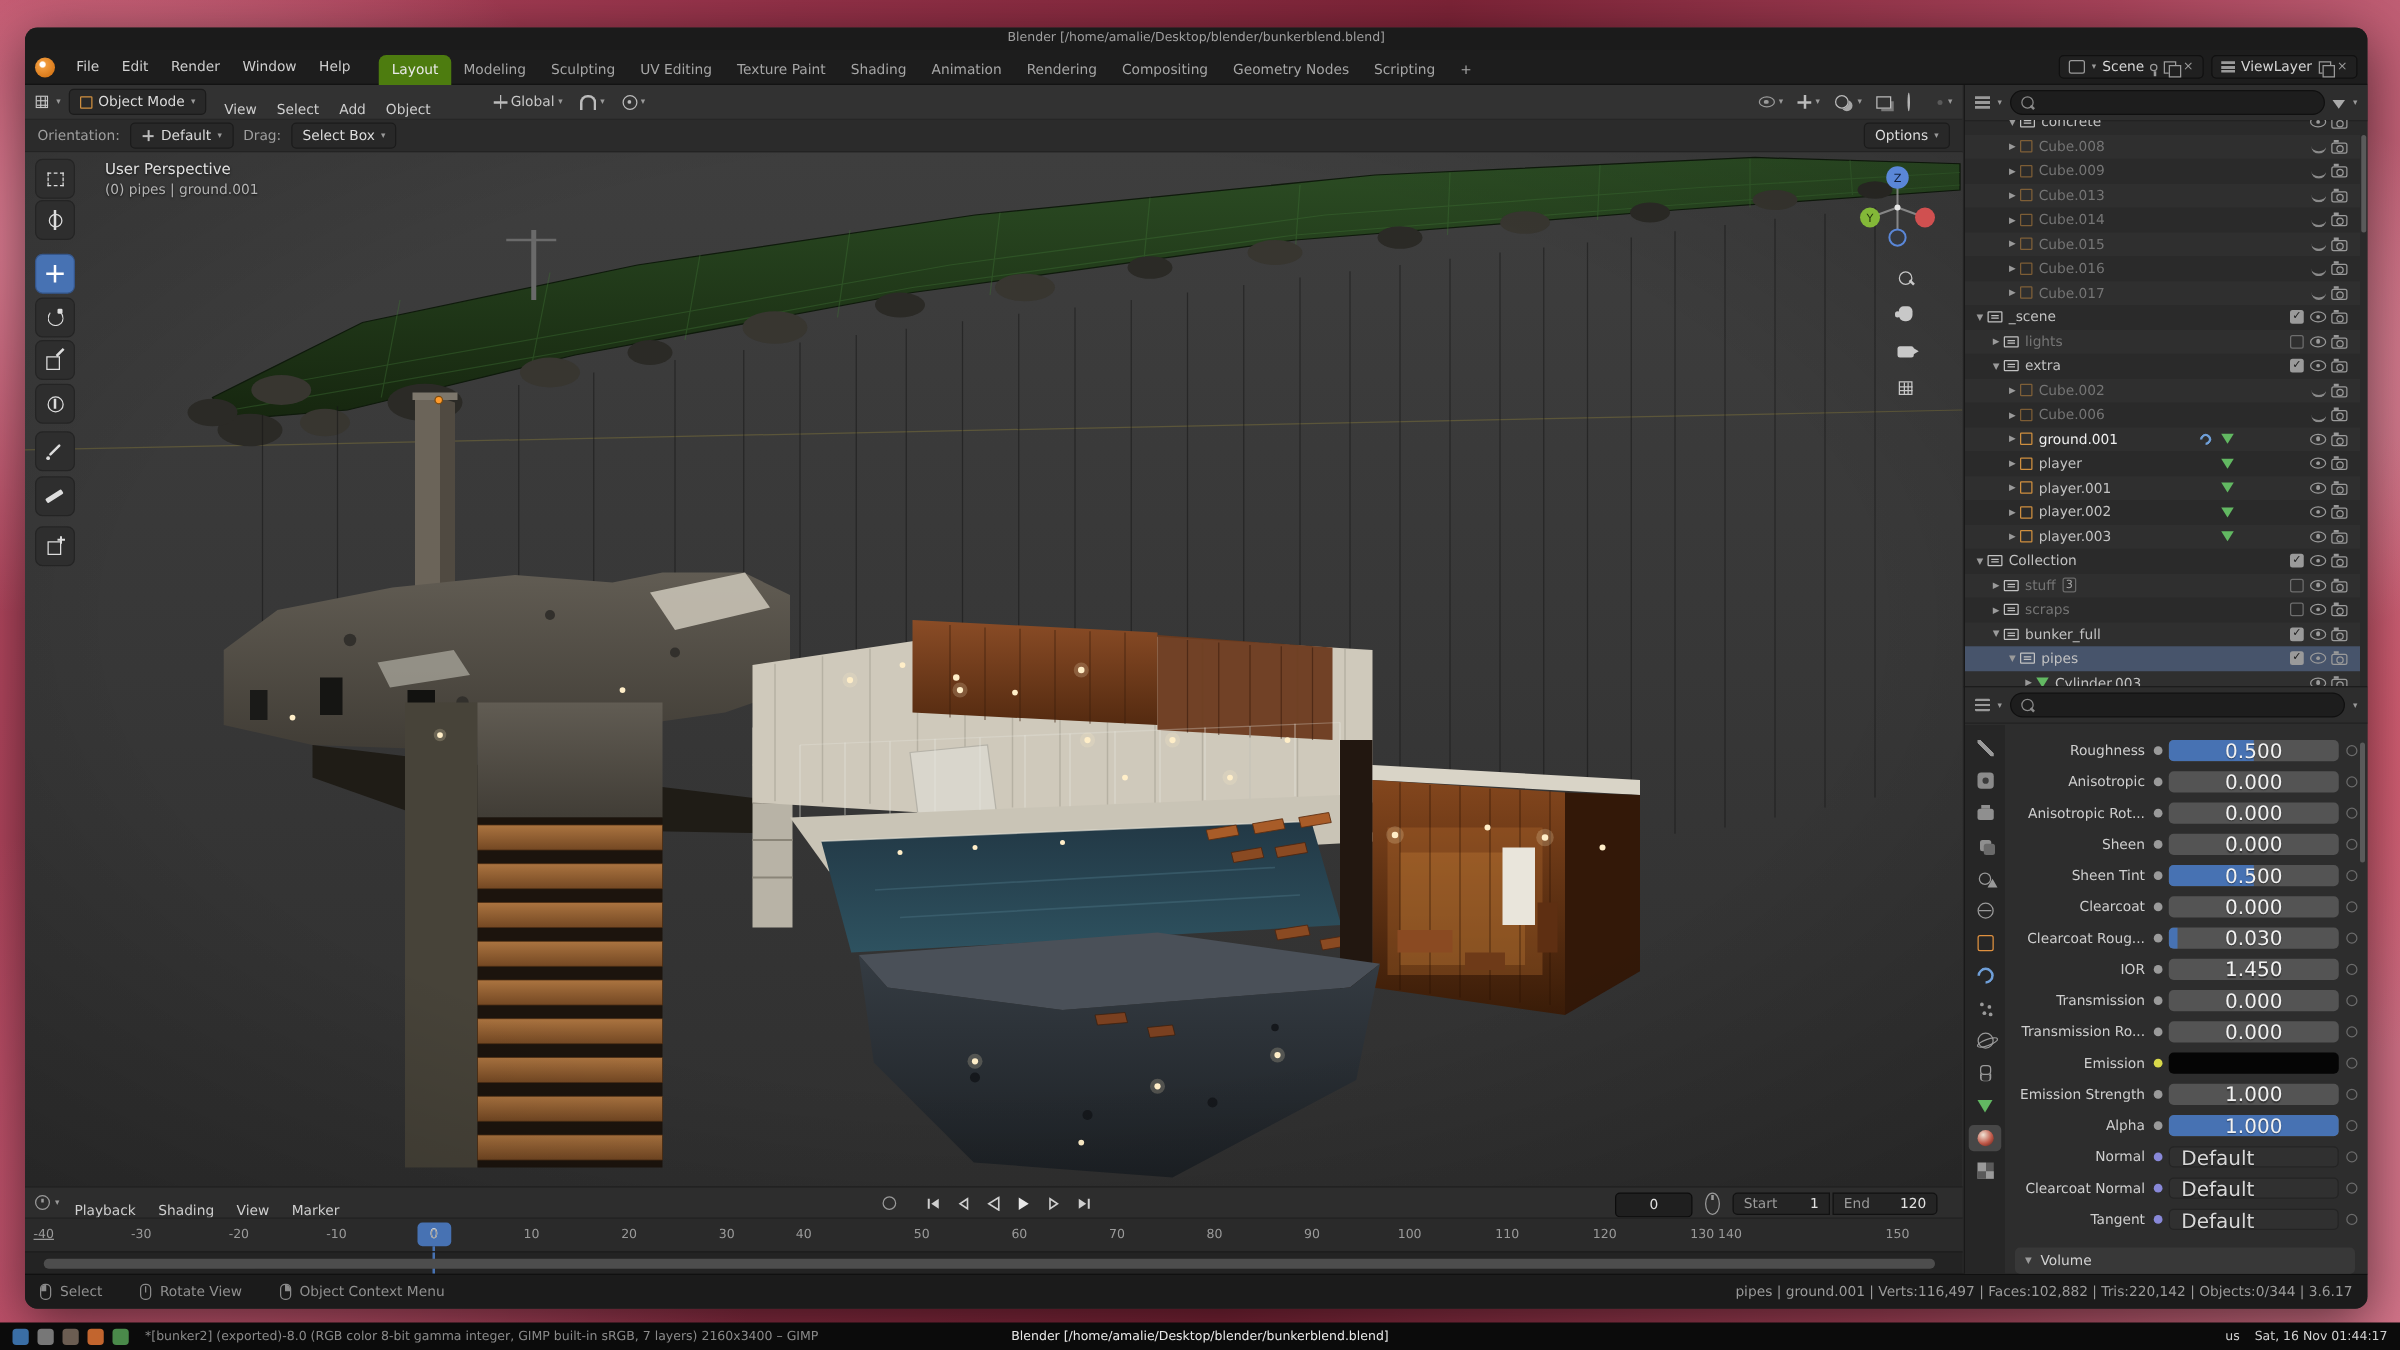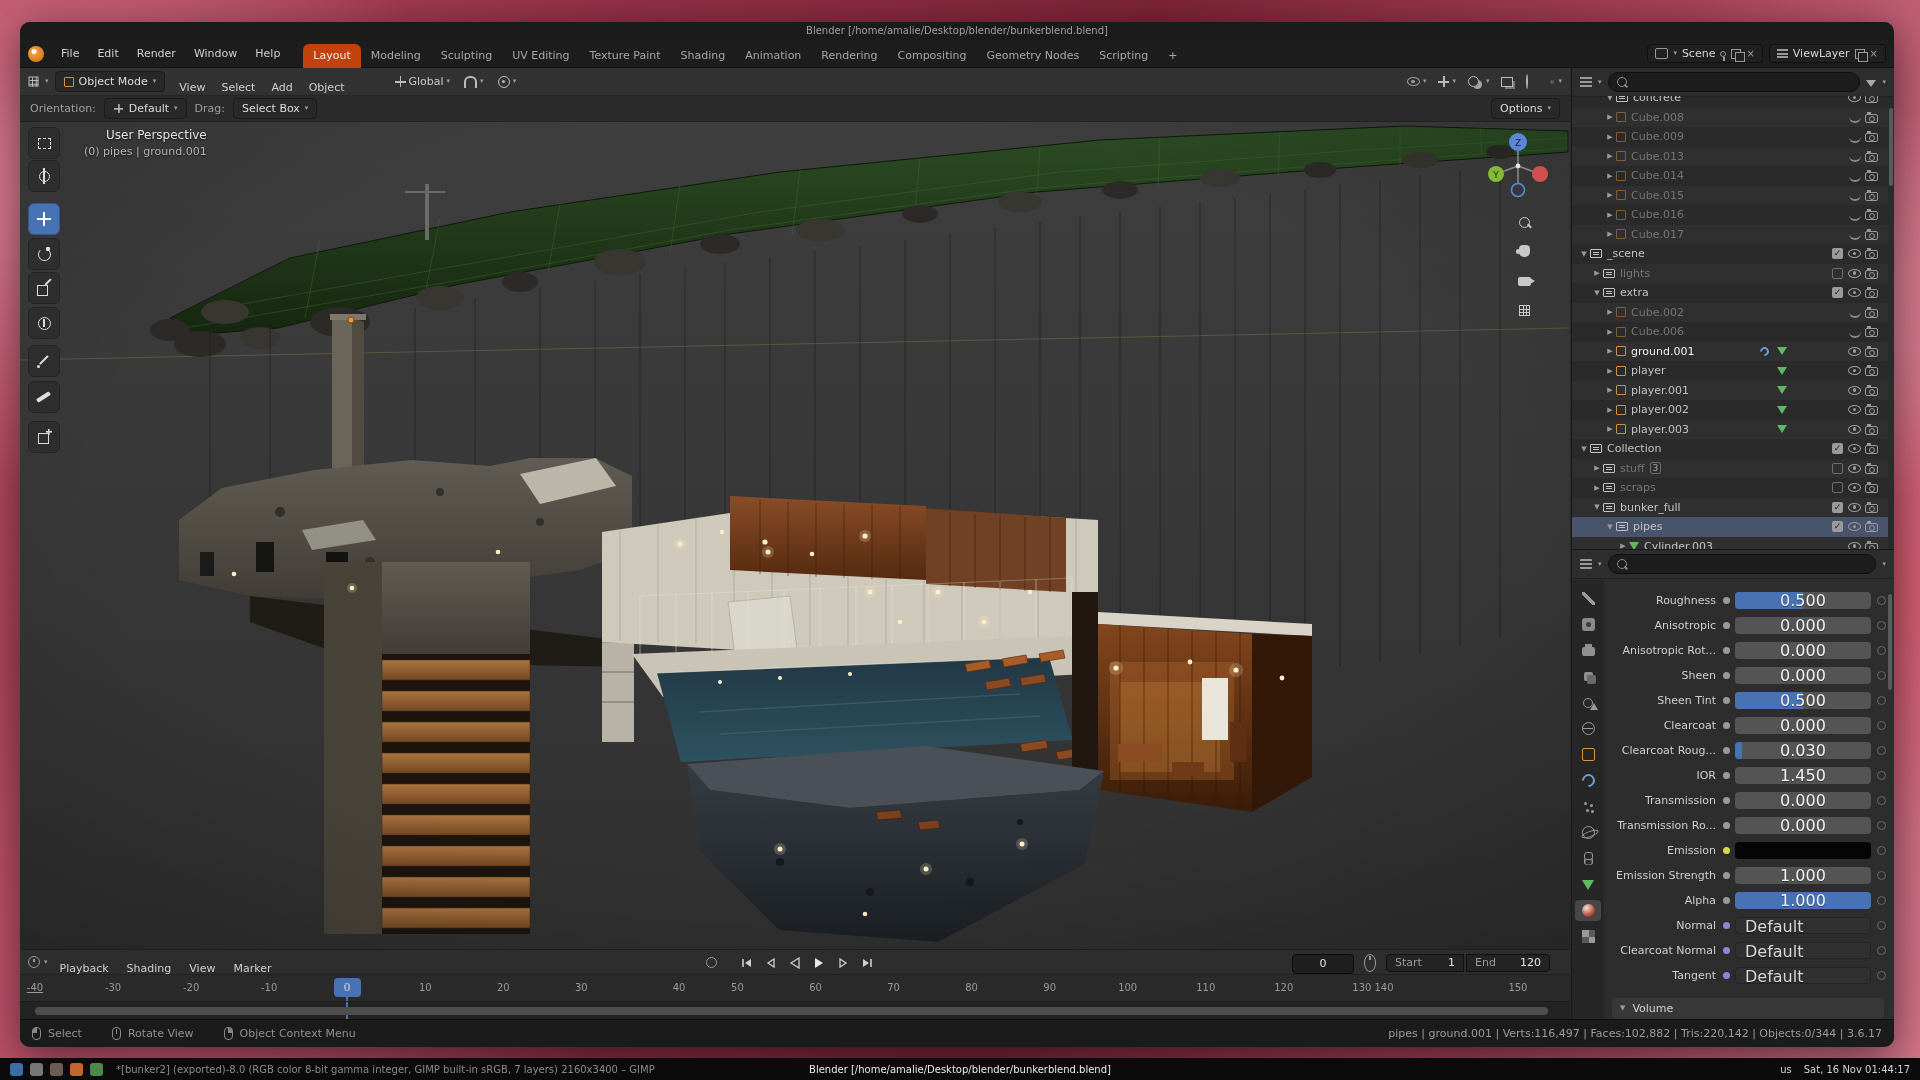--- a/index.html
+++ b/index.html
@@ -16,21 +16,21 @@
     border-radius:10px;overflow:hidden;box-shadow:0 10px 44px rgba(0,0,0,.55);font-size:11px;color:#c8c8c8;}
   .titlebar{position:absolute;left:0;top:0;width:100%;height:18px;background:#1b1b1b;text-align:center;
     line-height:18px;font-size:10px;color:#9f9f9f;}
   .menubar{position:absolute;left:0;top:18px;width:100%;height:28px;background:#1d1d1d;display:flex;
     align-items:center;padding:0 8px;gap:2px;box-sizing:border-box;border-bottom:1px solid #131313;}
   .blender-logo{width:16px;height:16px;border-radius:50%;margin-right:6px;flex:0 0 auto;
     background:radial-gradient(circle at 38% 35%, #fff 0 2px, #f09a3c 3px, #d87818 75%);}
   .menu-item{padding:3px 9px;border-radius:4px;color:#cfcfcf;font-size:11px;white-space:nowrap;}
   .ws-tabs{display:flex;margin-left:12px;align-items:flex-end;height:28px;}
   .ws-tab{padding:5px 10px 6px;font-size:11px;color:#a6a6a6;border-radius:6px 6px 0 0;white-space:nowrap;}
-  .ws-tab.active{background:#c2410c;color:#e9e9e9;}
+  .ws-tab.active{background:#4d7c0f;color:#e9e9e9;}
   .tb-right{margin-left:auto;display:flex;gap:6px;align-items:center;}
   .tb-field{display:flex;align-items:center;gap:5px;background:#202020;border:1px solid #101010;
     border-radius:4px;padding:2px 7px;color:#d6d6d6;font-size:11px;}
   .mini-ico{width:11px;height:9px;border:1px solid #9a9a9a;border-radius:2px;}
   .mini-layers{width:11px;height:9px;background:linear-gradient(#9a9a9a 0 2px,transparent 2px 4px,#9a9a9a 4px 6px,transparent 6px 7px,#9a9a9a 7px 9px);}
   .xg{color:#9a9a9a;font-size:10px;line-height:10px;}
   
   .vp-header{position:absolute;left:0;top:46px;width:1550px;height:28px;background:#323232;display:flex;
     align-items:center;padding:0 8px;gap:6px;box-sizing:border-box;border-bottom:1px solid #262626;}
   .drop{display:flex;align-items:center;gap:5px;background:#282828;border:1px solid #1b1b1b;border-radius:4px;
@@ -73,21 +73,21 @@
   .i-search{width:8px;height:8px;border:1.4px solid #8a8a8a;border-radius:50%;position:relative;flex:0 0 auto;}
   .i-search::after{content:'';position:absolute;left:6.5px;top:6.5px;width:4px;height:1.6px;background:#8a8a8a;transform:rotate(45deg);}
   .i-pin{width:4px;height:4px;border-radius:50%;border:1.5px solid #9a9a9a;position:relative;}
   .i-pin::after{content:'';position:absolute;left:2px;top:5px;width:1.4px;height:4px;background:#9a9a9a;}
   .i-copy{width:8px;height:8px;border:1px solid #9a9a9a;position:relative;}
   .i-copy::after{content:'';position:absolute;left:2.5px;top:2.5px;width:8px;height:8px;border:1px solid #9a9a9a;background:#202020;}
   
   .canvas{position:absolute;left:0;top:100px;width:1550px;height:827px;overflow:hidden;
     background:linear-gradient(#3e3e3e,#303030);}
   .vp-overlay{position:absolute;left:64px;top:6px;pointer-events:none;}
-  .vp-overlay .l1{font-size:12px;color:#e2e2e2;text-shadow:0 1px 2px rgba(0,0,0,.7);text-align:right;}
+  .vp-overlay .l1{font-size:12px;color:#e2e2e2;text-shadow:0 1px 2px rgba(0,0,0,.7);}
   .vp-overlay .l2{font-size:11px;color:#b4b4b4;margin-top:3px;text-shadow:0 1px 2px rgba(0,0,0,.7);}
   .left-toolbar{position:absolute;left:8px;top:0;width:34px;height:100%;}
   .tool-btn{position:absolute;left:0;width:30px;height:30px;background:#2e2e2e;border:1px solid #242424;
     border-radius:6px;display:flex;align-items:center;justify-content:center;}
   .tool-btn.active{background:#4772b3;border-color:#35568a;}
   .ticon{position:relative;width:16px;height:16px;}
   .ticon::before,.ticon::after{content:'';position:absolute;}
   .ticon-select-box::before{left:2px;top:3px;width:11px;height:9px;border:1px dashed #ddd;}
   .ticon-cursor::before{left:3px;top:3px;width:9px;height:9px;border:1px solid #ddd;border-radius:50%;}
   .ticon-cursor::after{left:7px;top:0;width:1.5px;height:16px;background:#ddd;box-shadow:0 0 0 0 #ddd;}
@@ -672,21 +672,21 @@
       <div class="playhead-box" style="left: 313.7px;"><span>0</span></div>
       <div class="playhead-stem" style="left: 326.2px;"></div>
     <span class="tick" style="left: 15px; text-decoration: underline;">-40</span>
         <span class="tick" style="left: 93.05px;">-30</span>
         <span class="tick" style="left: 171.1px;">-20</span>
         <span class="tick" style="left: 249.15px;">-10</span>
         <span class="tick" style="left: 327.2px;">0</span>
         <span class="tick" style="left: 405.25px;">10</span>
         <span class="tick" style="left: 483.3px;">20</span>
         <span class="tick" style="left: 561.35px;">30</span>
-        <span class="tick" style="left: 659px;">40</span>
+        <span class="tick" style="left: 623px;">40</span>
         <span class="tick" style="left: 717.45px;">50</span>
         <span class="tick" style="left: 795.5px;">60</span>
         <span class="tick" style="left: 873.55px;">70</span>
         <span class="tick" style="left: 951.6px;">80</span>
         <span class="tick" style="left: 1029.65px;">90</span>
         <span class="tick" style="left: 1107.7px;">100</span>
         <span class="tick" style="left: 1185.75px;">110</span>
         <span class="tick" style="left: 1263.8px;">120</span>
         <span class="tick" style="left: 1341.85px;">130</span>
         <span class="tick" style="left: 1364px;">140</span>

